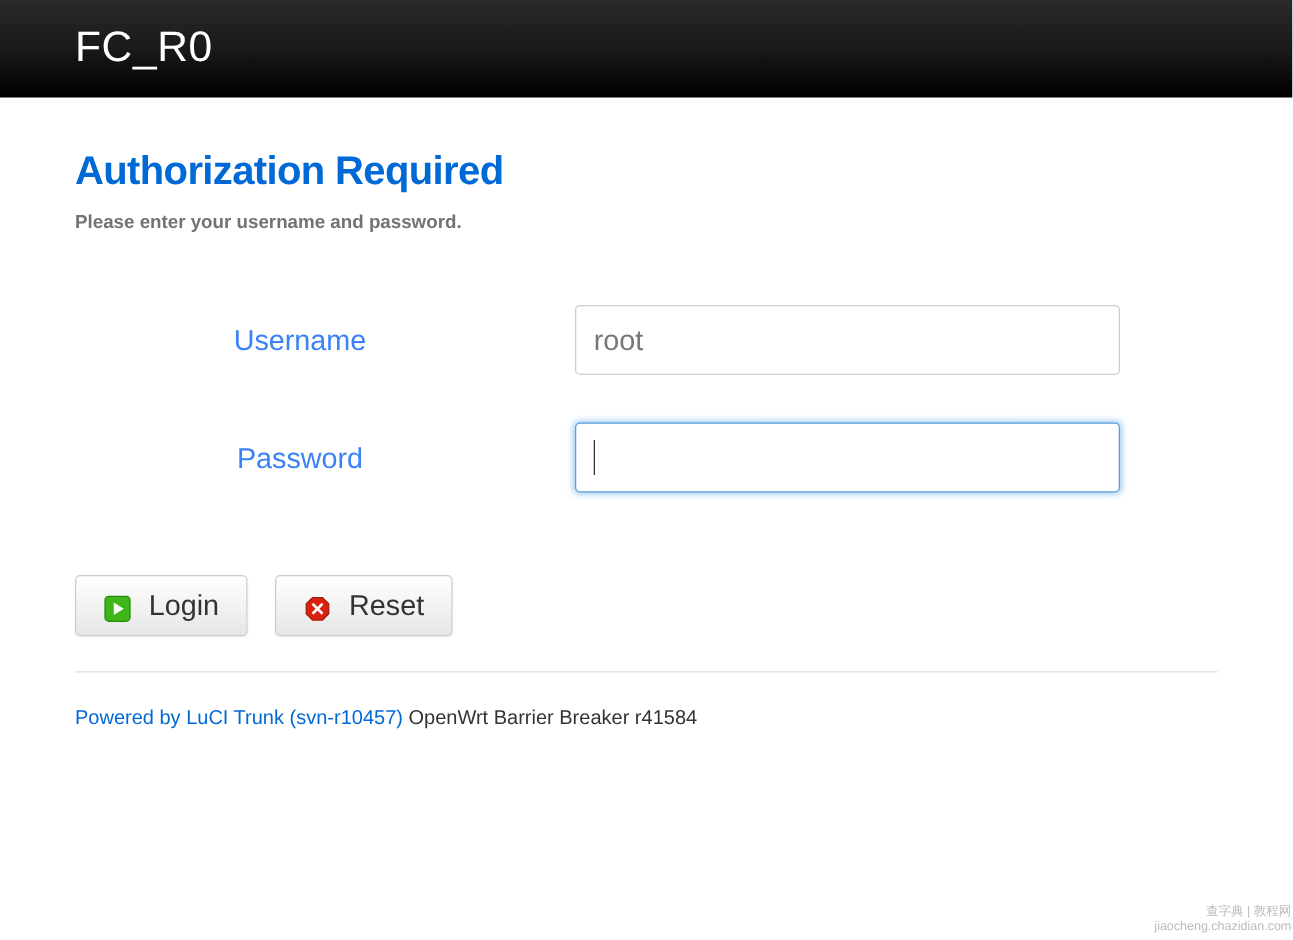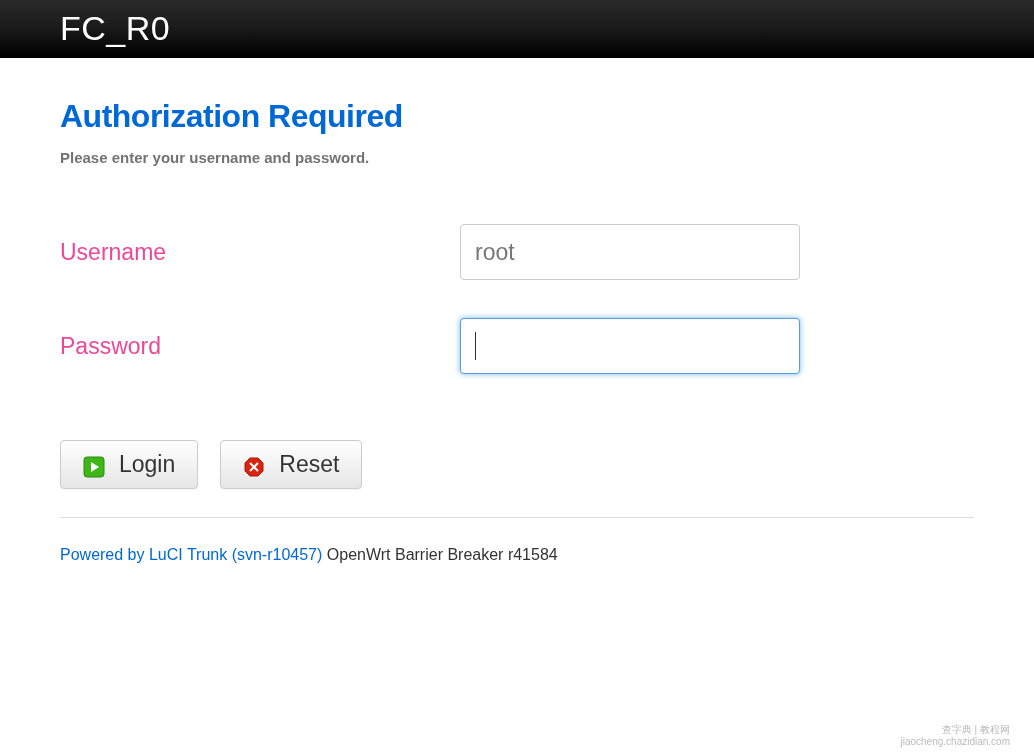--- a/index.html
+++ b/index.html
@@ -11,21 +11,21 @@
       font-family: "Helvetica Neue", Helvetica, Arial, sans-serif;
       background: #fff;
       color: #333;
       width: 1034px;
       height: 752px;
       overflow: hidden;
       position: relative;
     }
     .header-bar {
       background: linear-gradient(to bottom, #2a2a2a 0%, #1a1a1a 50%, #000 100%);
-      height: 58px;
+      height: 78px;
       display: flex;
       align-items: center;
       padding-left: 60px;
       border-bottom: 2px solid #000;
     }
     .brand {
       color: #fff;
       font-size: 34px;
       font-weight: 300;
       letter-spacing: 0.5px;
@@ -48,27 +48,27 @@
     .form-area {
       margin-top: 58px;
     }
     .form-row {
       display: flex;
       align-items: center;
       margin-bottom: 38px;
     }
     .form-label {
       width: 400px;
-      text-align: left;
+      text-align: center;
       font-size: 23px;
-      color: #ec4899;
+      color: #3b82f6;
       padding-right: 40px;
     }
     .text-input {
-      width: 340px;
+      width: 436px;
       height: 56px;
       font-size: 23px;
       color: #777;
       padding: 8px 14px;
       border: 1px solid #ccc;
       border-radius: 4px;
       background: #fff;
       outline: none;
     }
     .text-input.focused {
@@ -110,21 +110,21 @@
       margin-top: 28px;
       font-size: 16px;
       color: #333;
     }
     .footer-link {
       color: #0069d6;
       text-decoration: none;
     }
     .watermark {
       position: absolute;
-      right: 24px;
+      right: 1px;
       bottom: 4px;
       font-size: 10px;
       color: #bbb;
       text-align: right;
       line-height: 1.2;
     }
     .cursor-bar {
       position: absolute;
       width: 1px;
       height: 28px;

